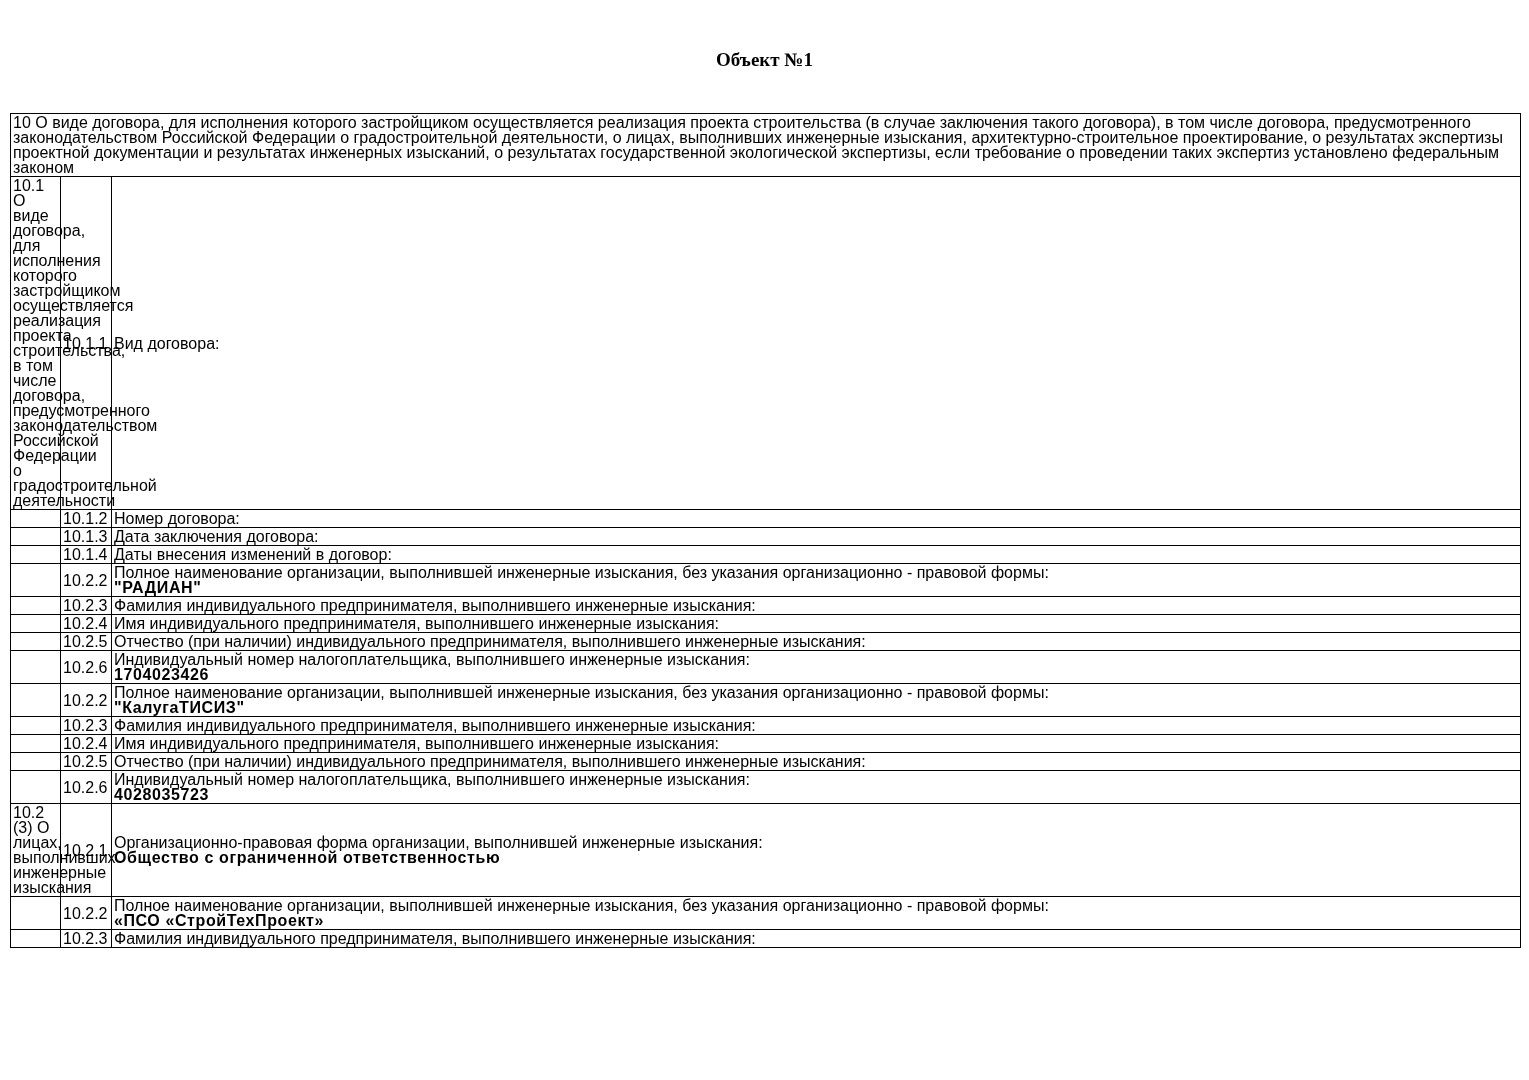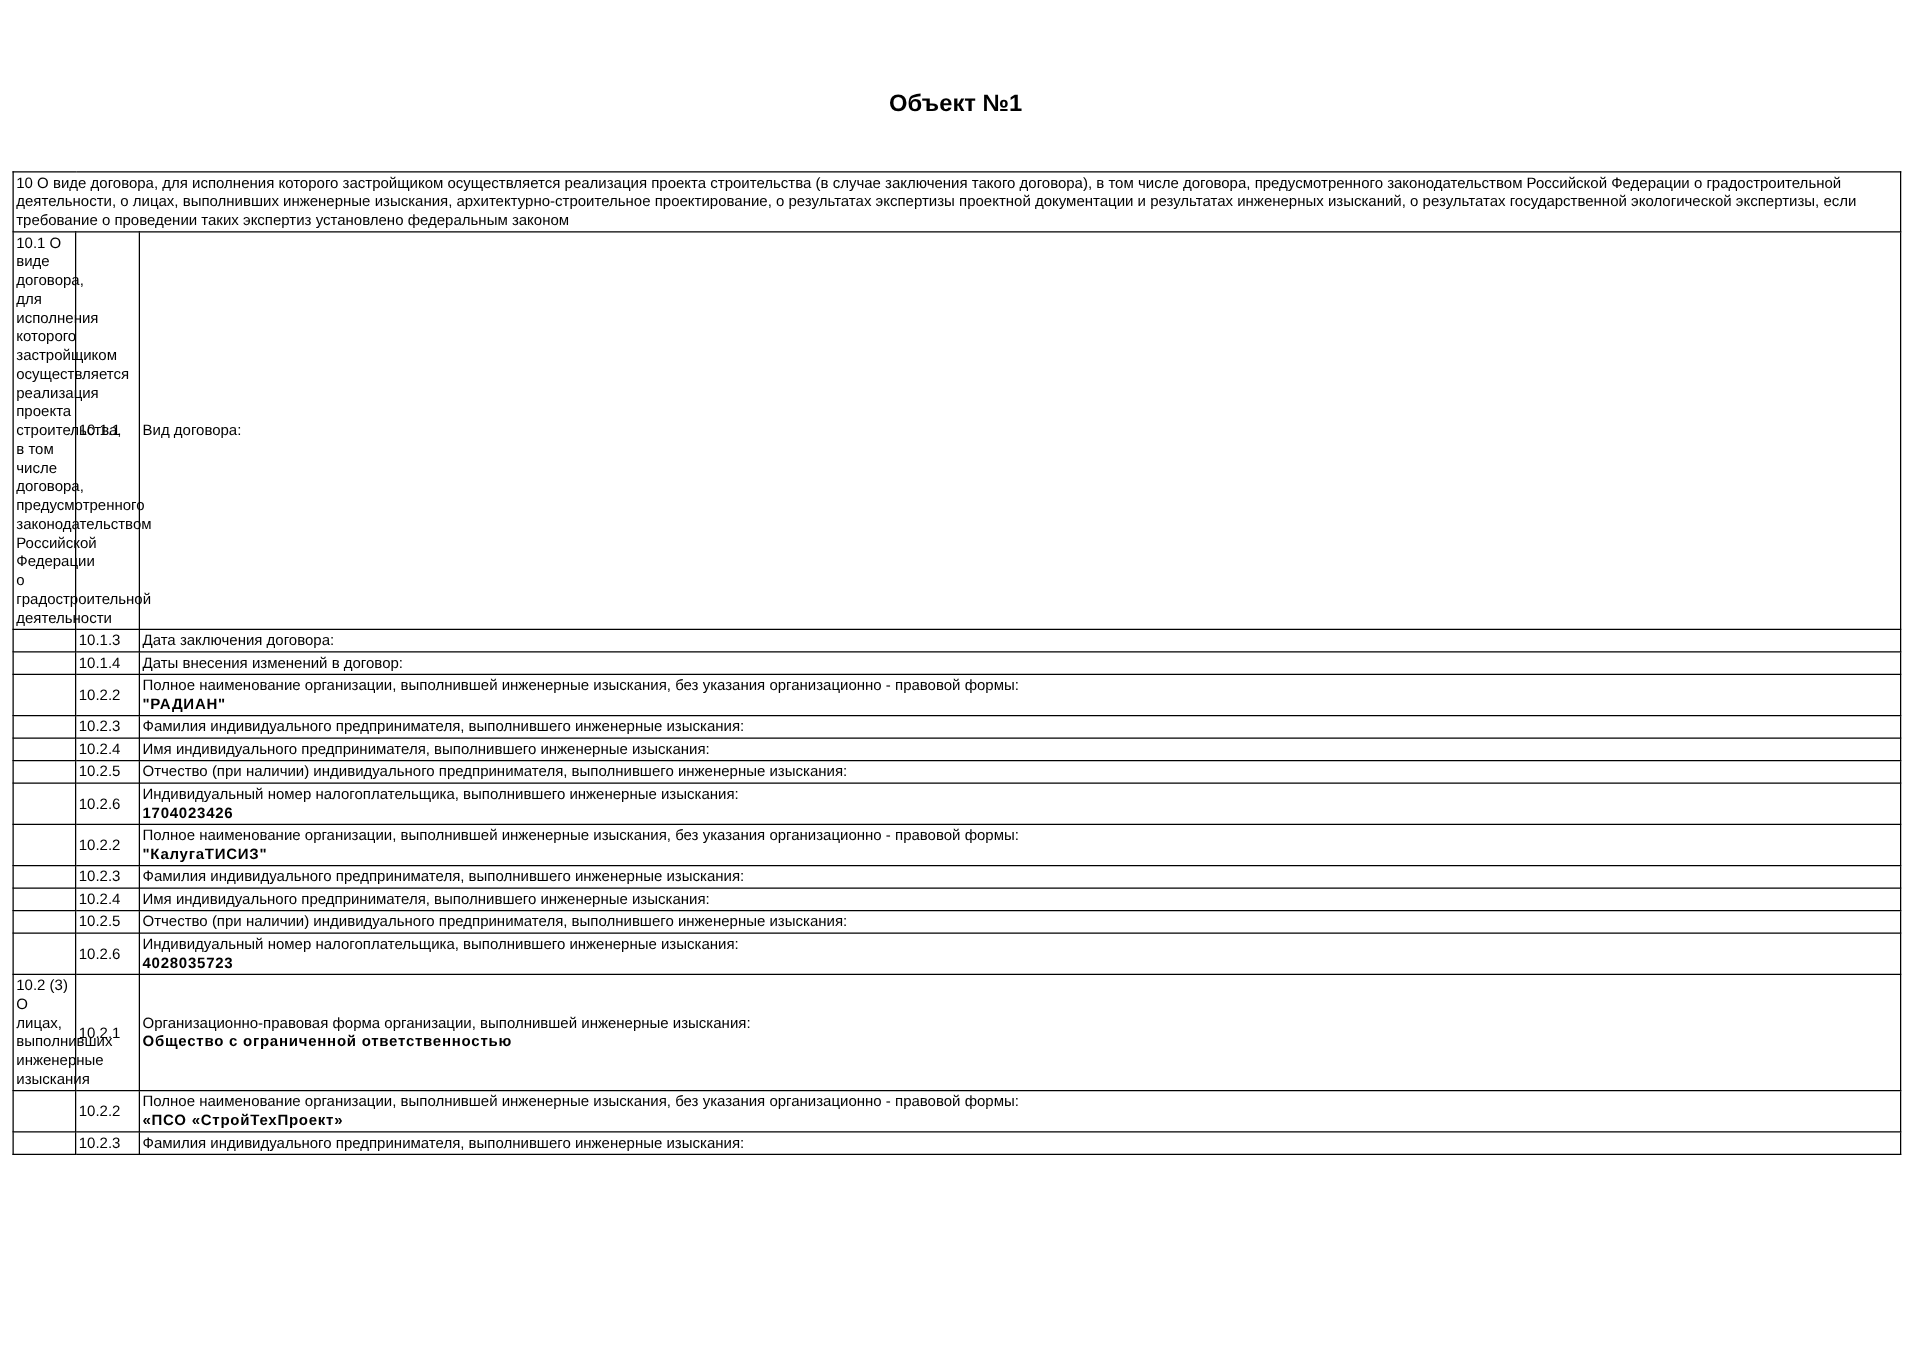--- a/index.html
+++ b/index.html
@@ -3,37 +3,37 @@
 <meta charset="utf-8">
 <style>
   * { margin:0; padding:0; box-sizing:border-box; }
   html, body { background:#ffffff; }
   body {
     width:1529px; height:1080px; overflow:hidden;
     font-family:"Liberation Sans","DejaVu Sans",sans-serif;
     color:#000000;
   }
   .title {
-    margin-top:72px;
+    margin-top:48px;
     text-align:center;
-    font-family:Liberation Sans, sans-serif;
+    font-family:Liberation Serif, serif;
     font-weight:bold;
     font-size:19px;
     line-height:23px;
   }
   table.doc-table {
     margin:42px 0 0 10px;
     width:1511px;
     border-collapse:collapse;
     table-layout:fixed;
   }
   table.doc-table td {
     border:1px solid #000000;
     vertical-align:middle;
-    font-size:12px;
+    font-size:16px;
     line-height:15px;
     padding:1px 3px 1px 2px;
     overflow:visible;
   }
   td.section-cell {
     line-height:17px;
     padding:1px 2px;
   }
   td.side-cell { vertical-align:middle; }
   .side-text {
@@ -72,20 +72,30 @@
     <td class="num-cell">10.1.1</td>
     <td class="content-cell">
       <div class="label">Вид договора:</div>
 
     </td>
   </tr>
         <tr class="data-row">
     <td class="side-cell">
       <div class="side-text"></div>
     </td>
+    <td class="num-cell">10.1.2</td>
+    <td class="content-cell">
+      <div class="label">Номер договора:</div>
+
+    </td>
+  </tr>
+        <tr class="data-row">
+    <td class="side-cell">
+      <div class="side-text"></div>
+    </td>
     <td class="num-cell">10.1.3</td>
     <td class="content-cell">
       <div class="label">Дата заключения договора:</div>
 
     </td>
   </tr>
         <tr class="data-row">
     <td class="side-cell">
       <div class="side-text"></div>
     </td>

